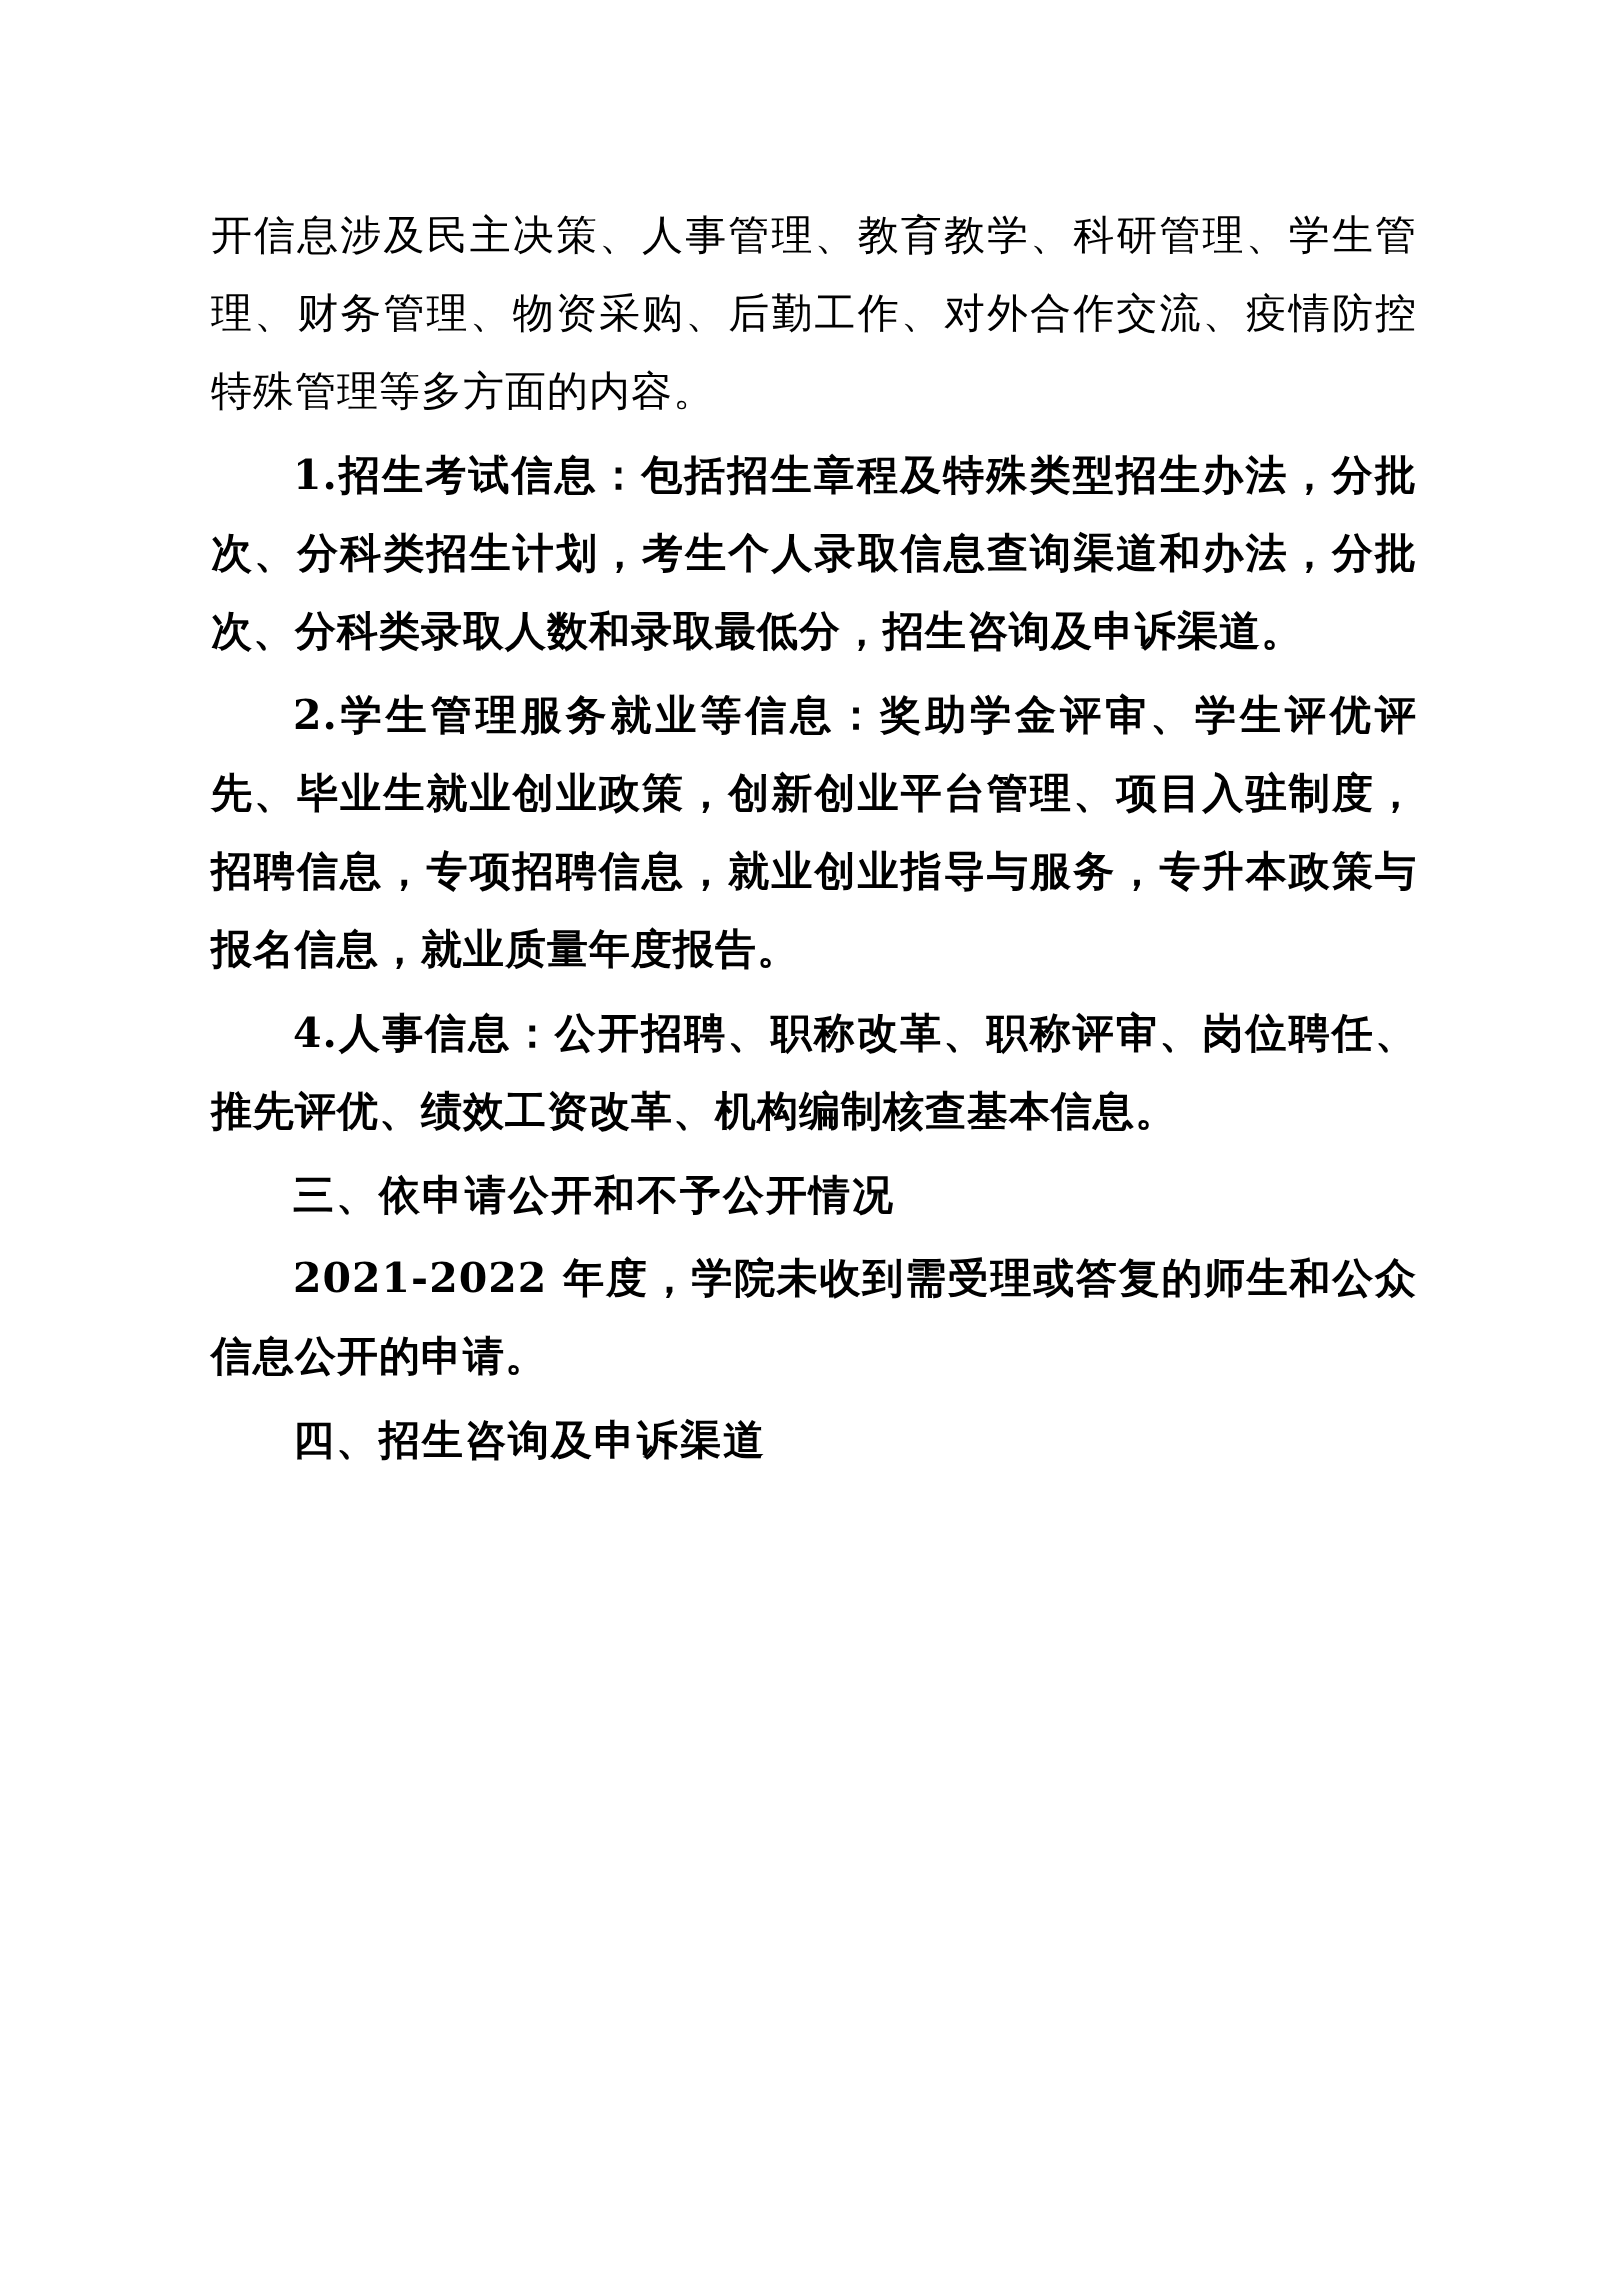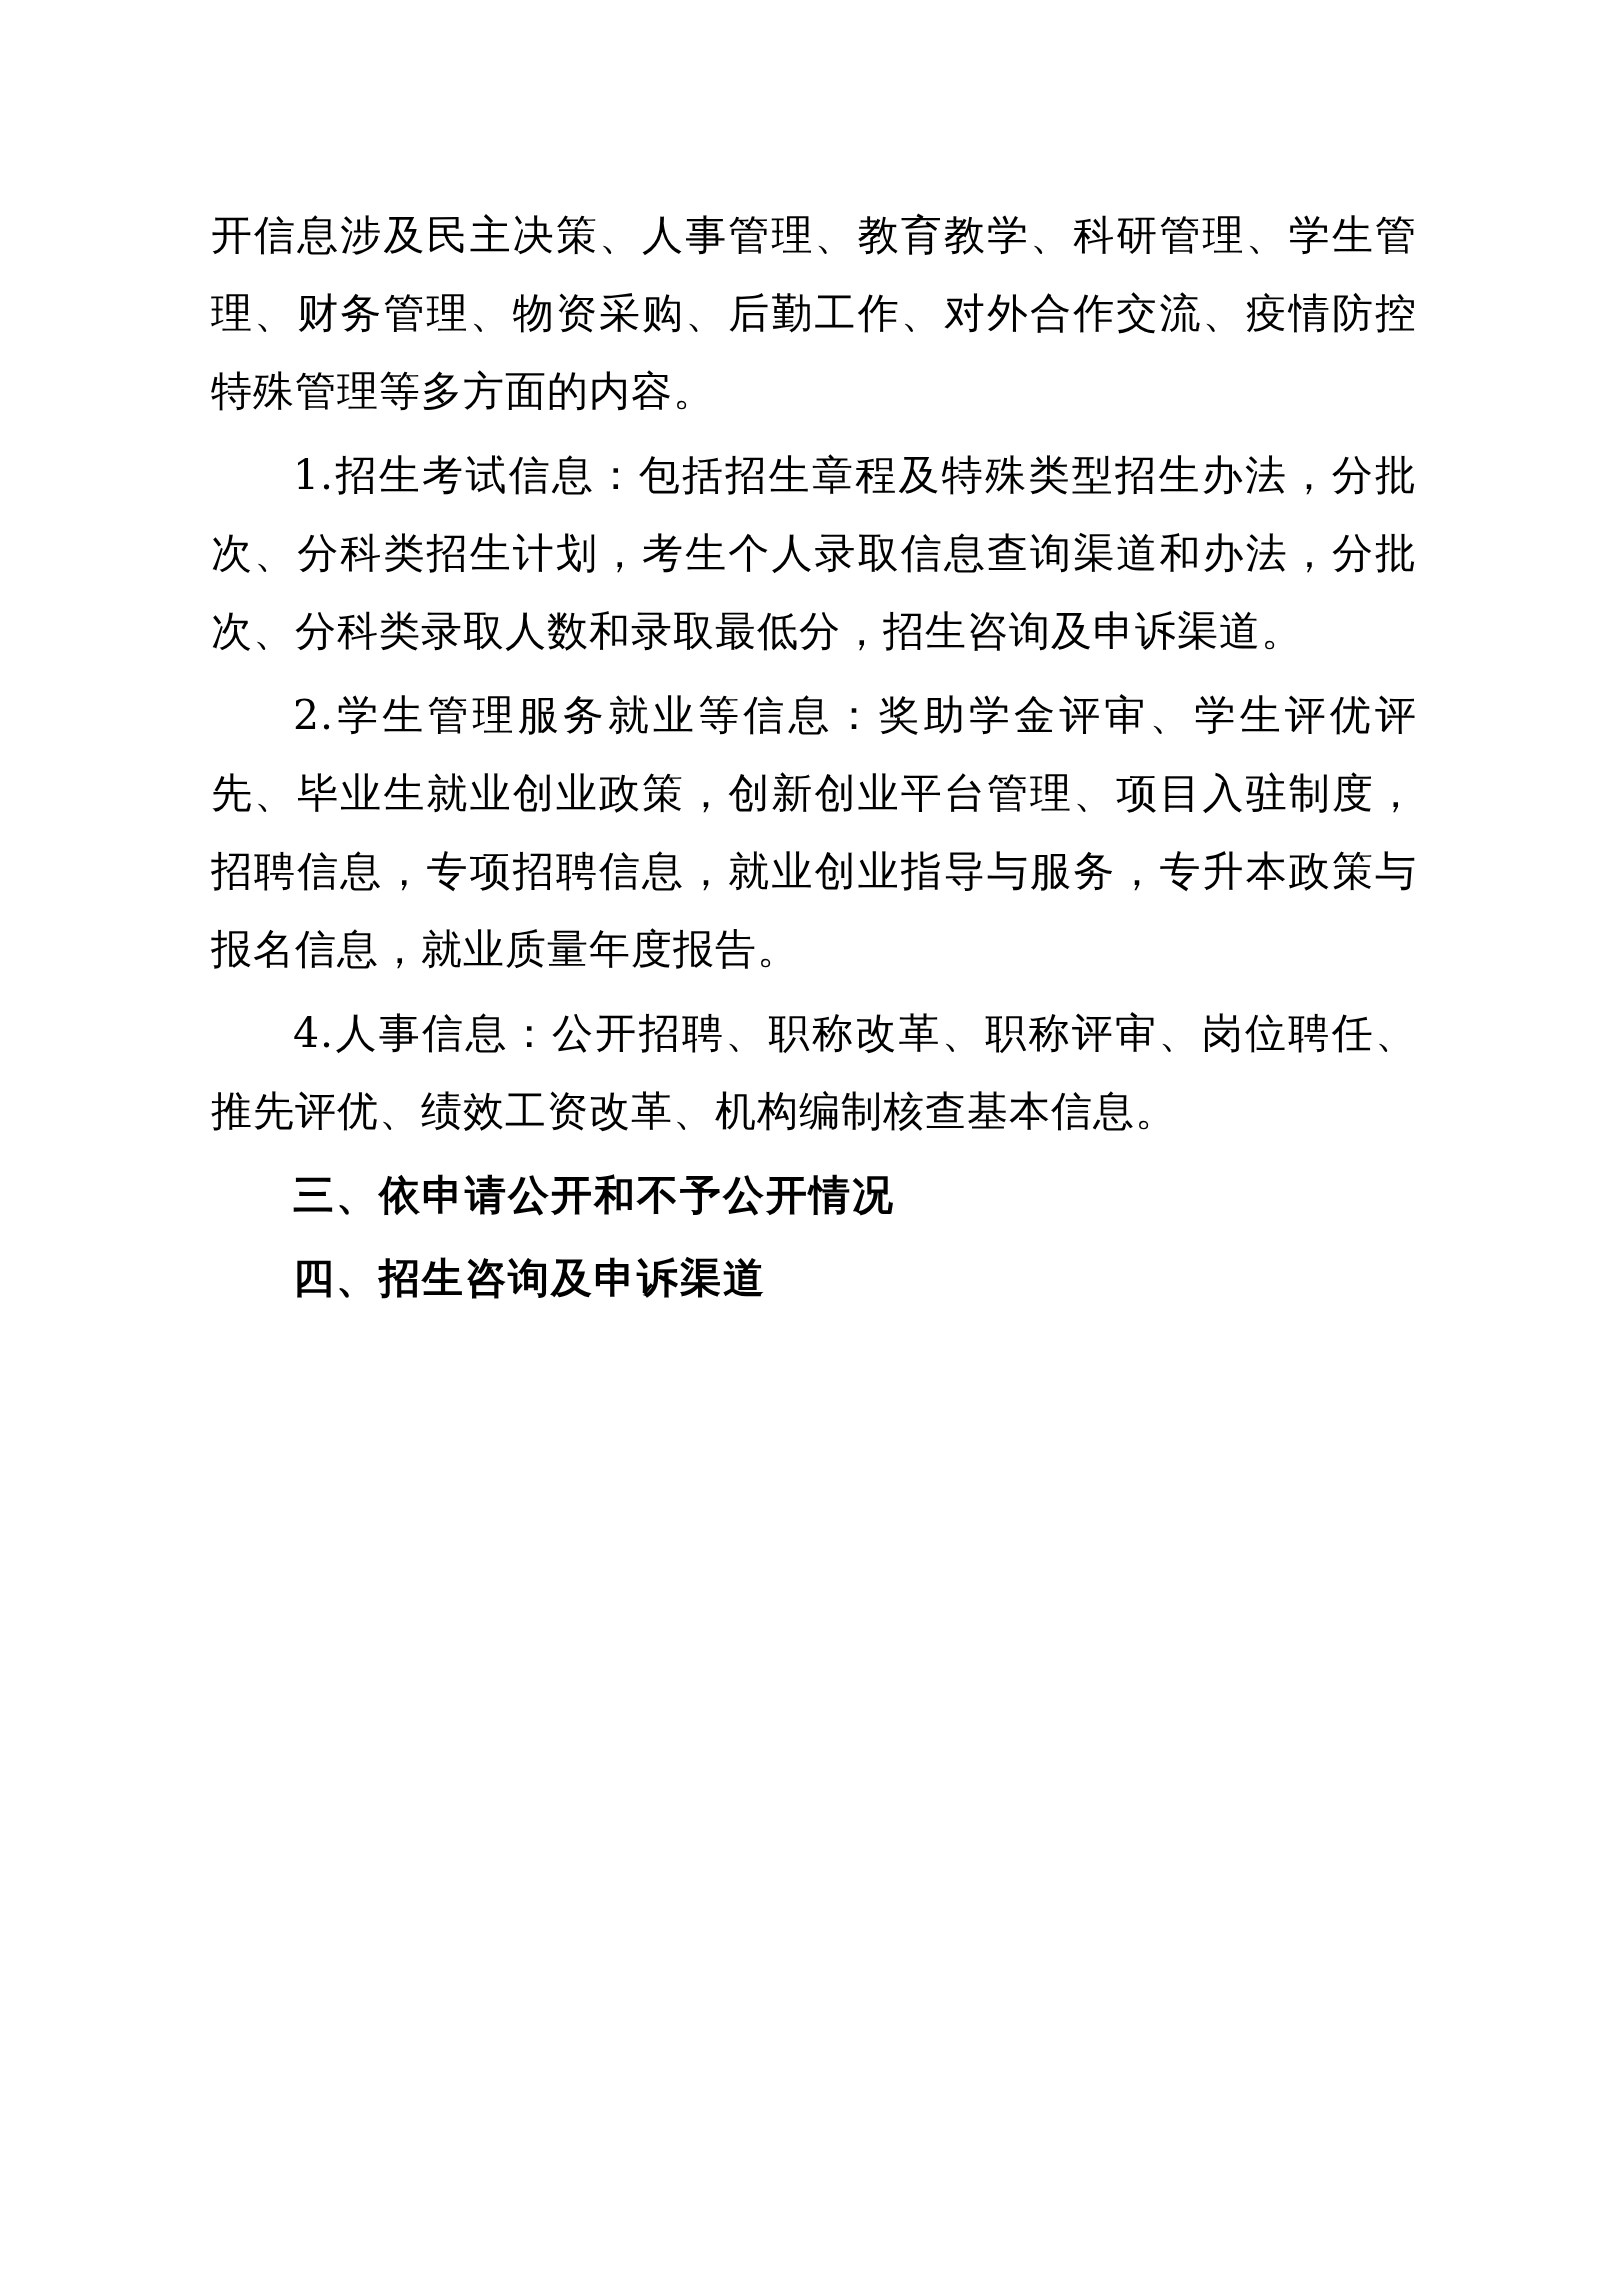--- a/index.html
+++ b/index.html
@@ -29,20 +29,21 @@
     margin: 0 0 5.9px 0;
     font-size: 41px;
     line-height: 78px;
     letter-spacing: 1px;
     text-align: justify;
     text-justify: inter-ideograph;
     font-family: "DejaVu Serif", "Liberation Serif", serif;
   }
   p.indent {
     text-indent: 82px;
+    font-weight: bold;
   }
   p.flow {
     text-indent: 0;
   }
   p.heading {
     font-weight: bold;
     text-indent: 82px;
     letter-spacing: 2px;
   }
   p.subheading {
@@ -60,18 +61,19 @@
 
     <p class="indent">1.招生考试信息：包括招生章程及特殊类型招生办法，分批次、分科类招生计划，考生个人录取信息查询渠道和办法，分批次、分科类录取人数和录取最低分，招生咨询及申诉渠道。</p>
 
     <p class="indent">2.学生管理服务就业等信息：奖助学金评审、学生评优评先、毕业生就业创业政策，创新创业平台管理、项目入驻制度，招聘信息，专项招聘信息，就业创业指导与服务，专升本政策与报名信息，就业质量年度报告。</p>
 
 
     <p class="indent">4.人事信息：公开招聘、职称改革、职称评审、岗位聘任、推先评优、绩效工资改革、机构编制核查基本信息。</p>
 
     <p class="heading">三、依申请公开和不予公开情况</p>
 
+    <p class="indent">2021-2022 年度，学院未收到需受理或答复的师生和公众信息公开的申请。</p>
 
     <p class="heading">四、招生咨询及申诉渠道</p>
 
   </div>
 </div>
 
 
 </body></html>

